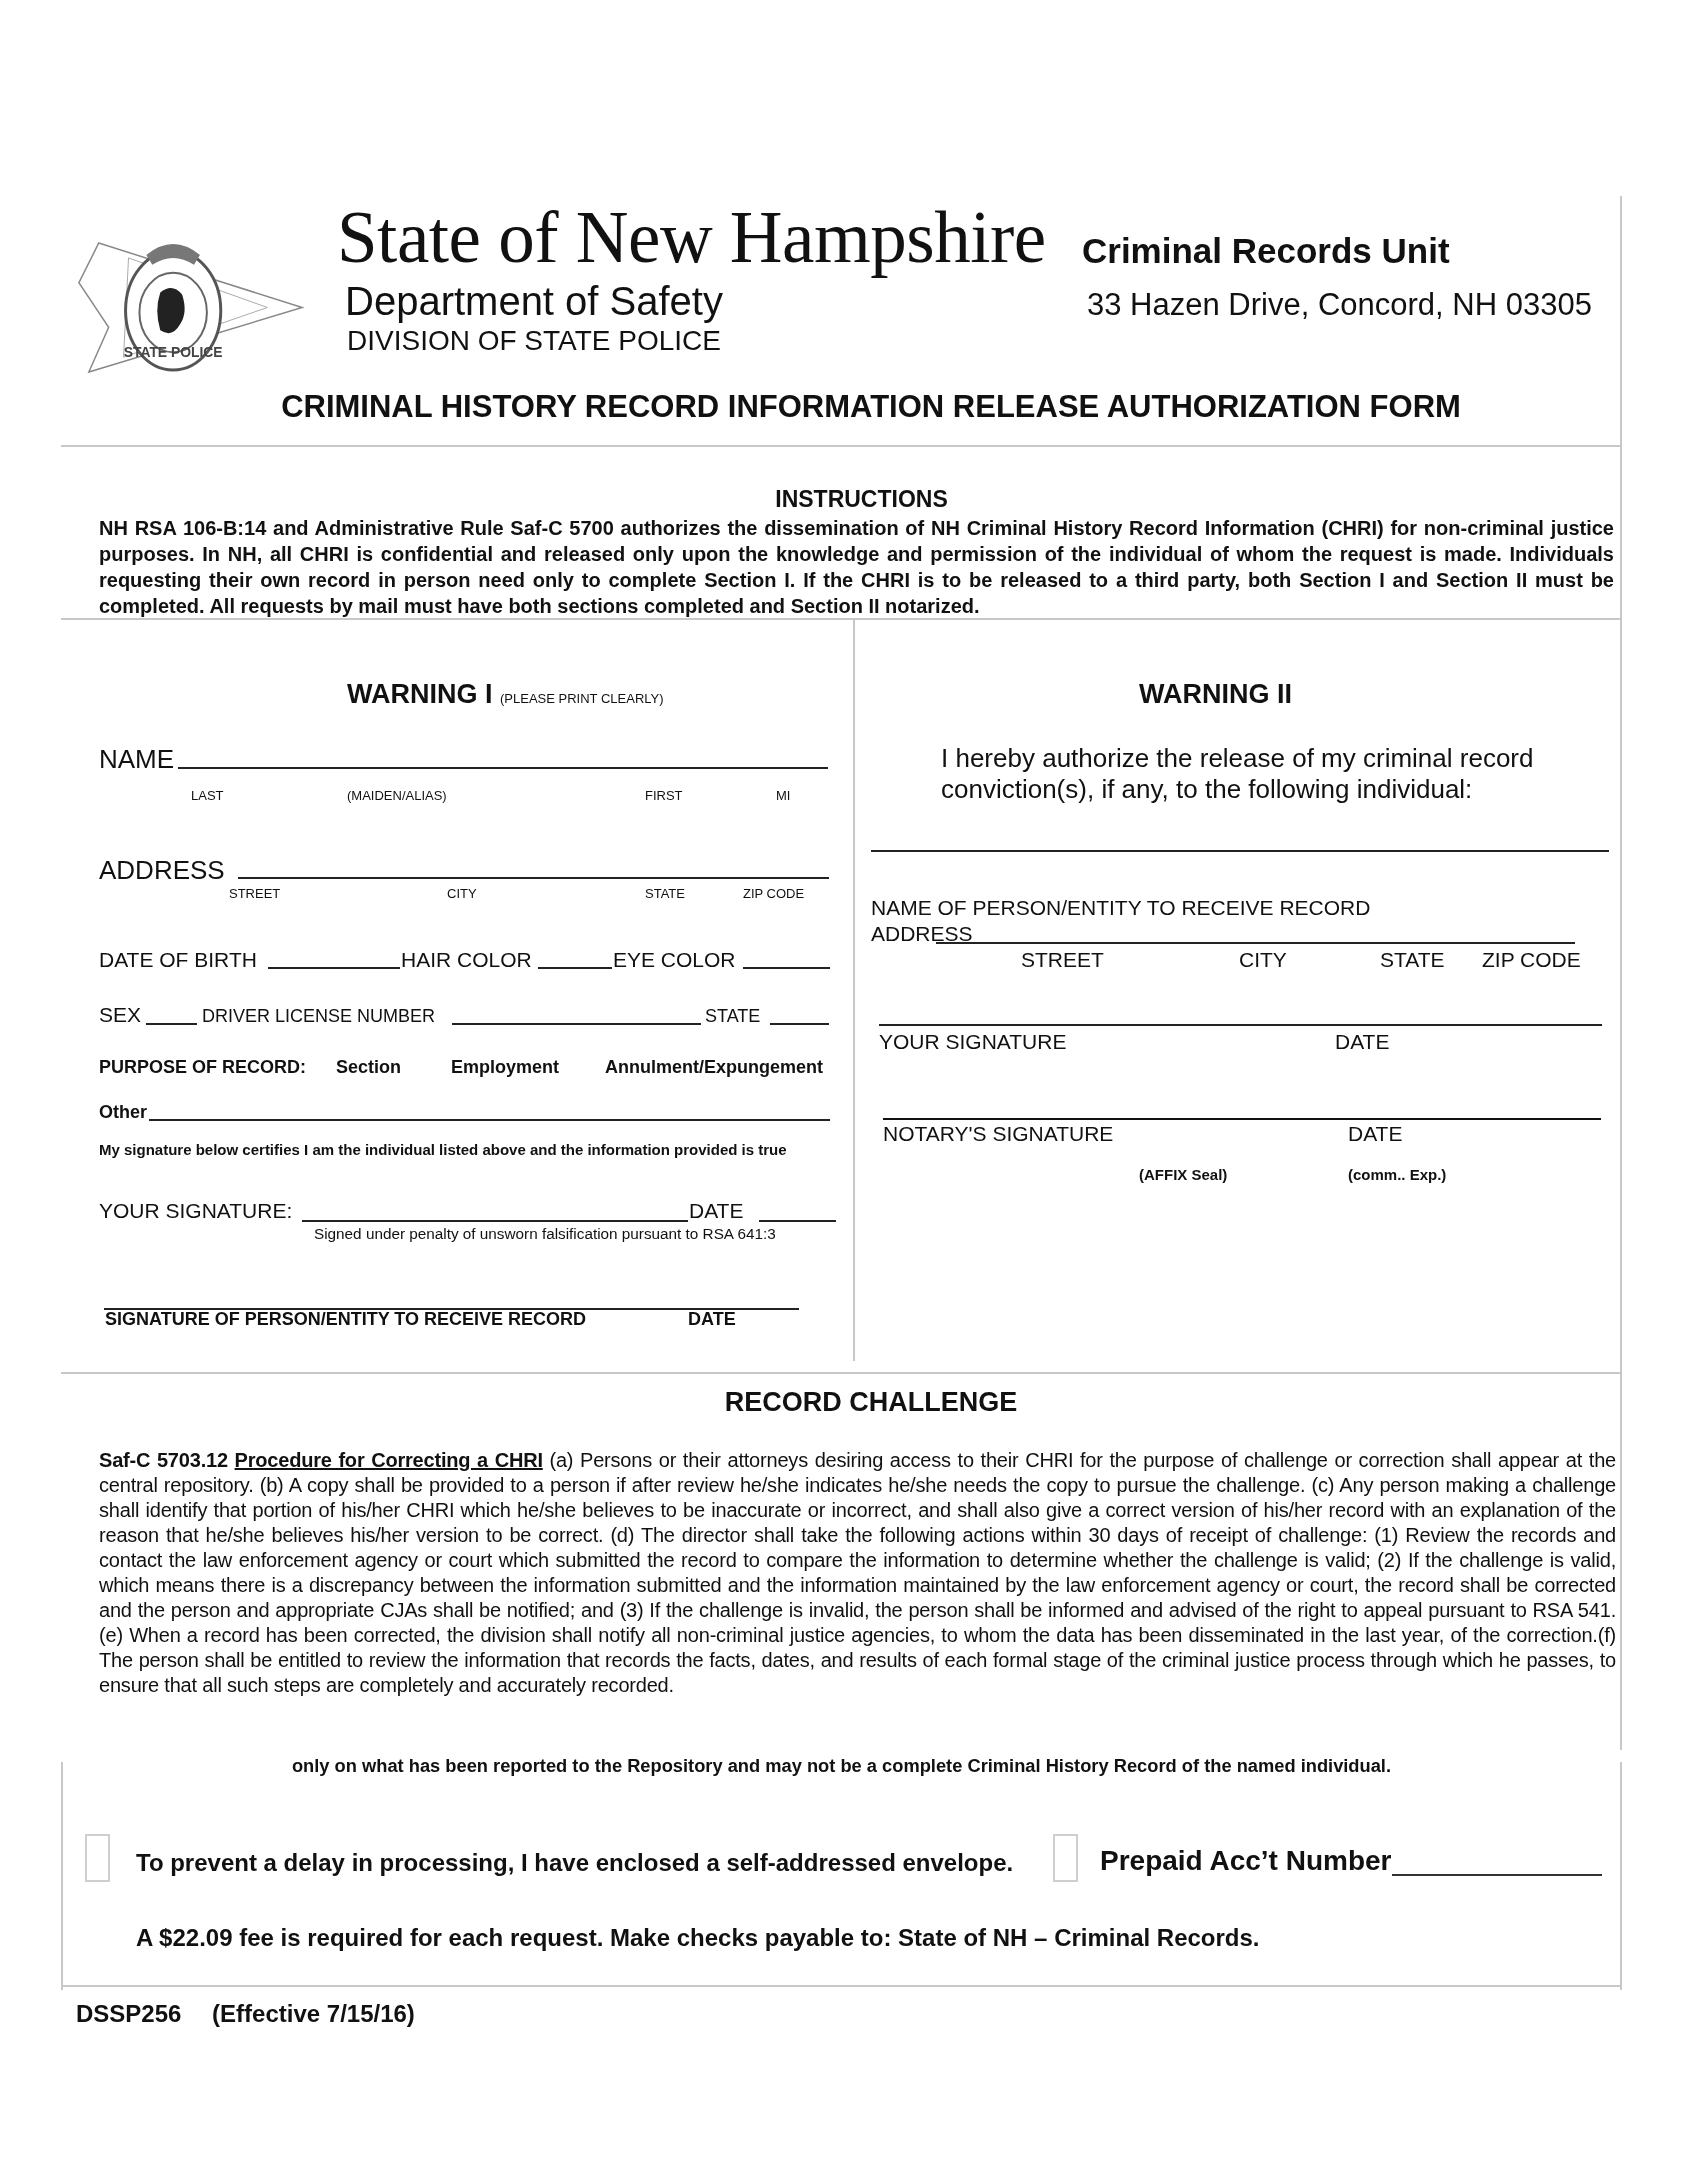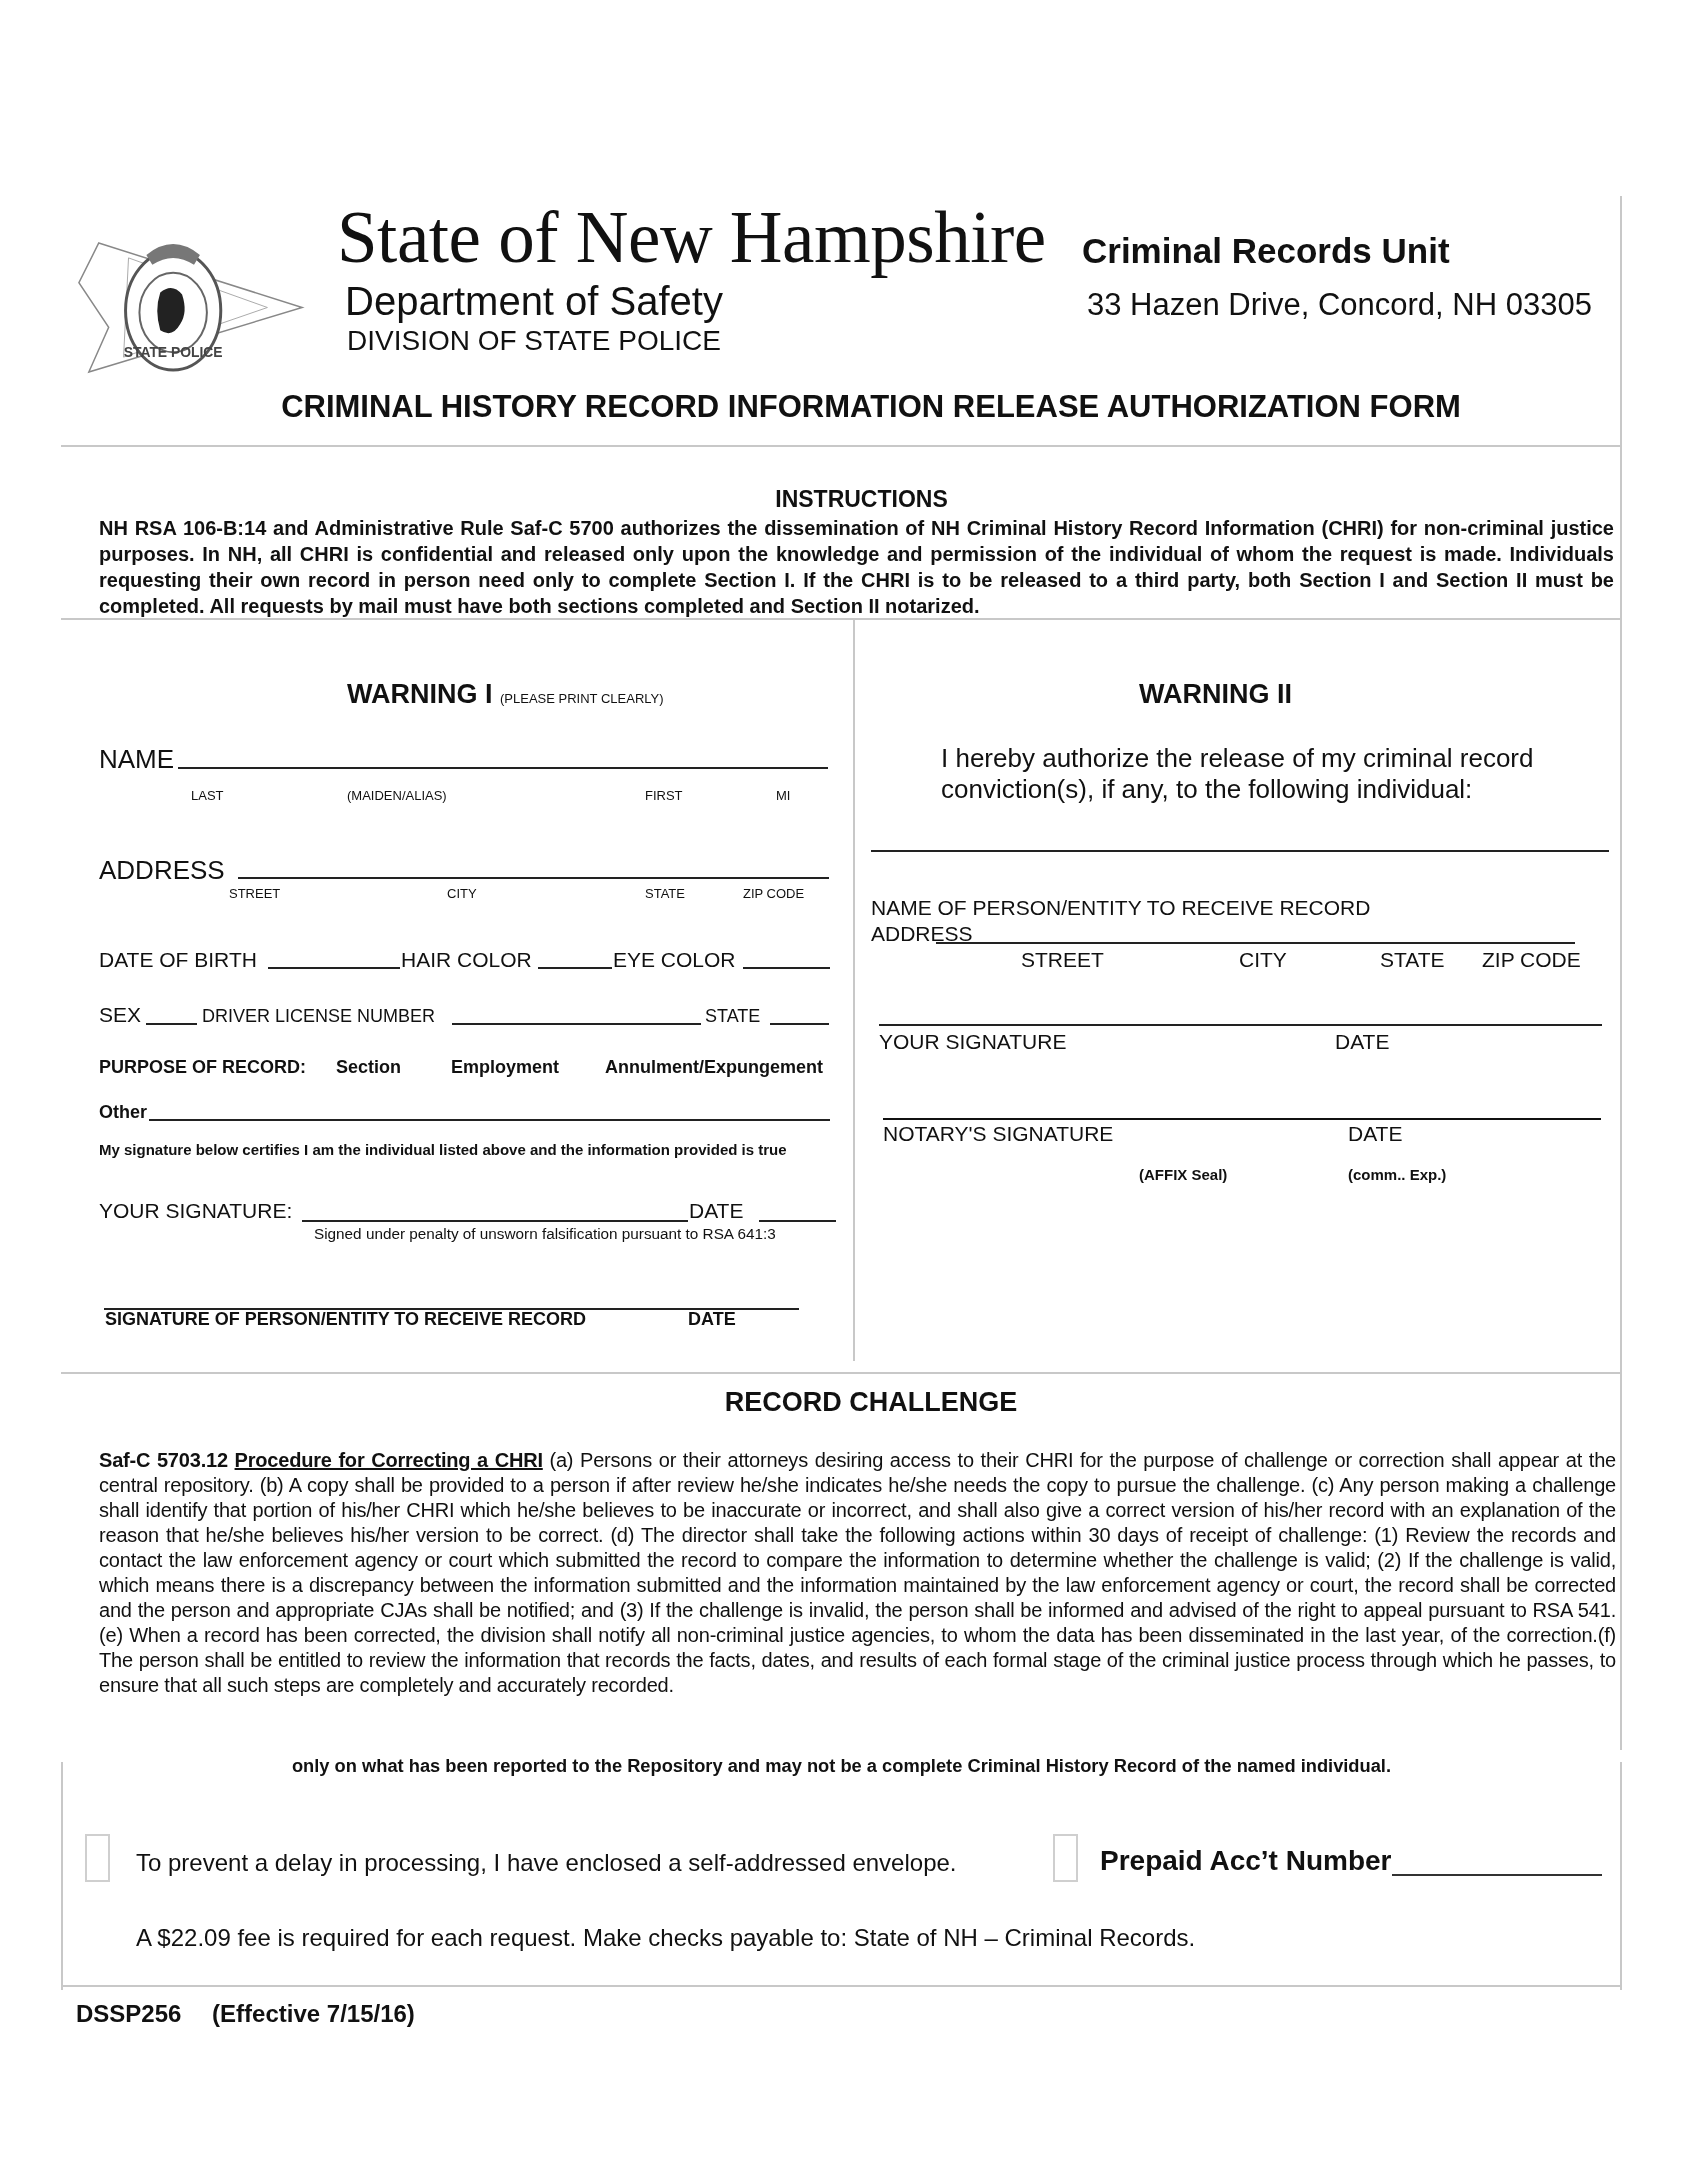--- a/index.html
+++ b/index.html
@@ -36,21 +36,21 @@
 
     
     .rc-head { font-size: 27px; font-weight: bold; left: 0; width: 1742px; text-align: center; top: 1387px; }
     .rc-body { position: absolute; left: 99px; top: 1448px; width: 1517px; font-size: 20px; line-height: 25px; text-align: justify; letter-spacing: -0.2px; }
     .rc-body .lead { font-weight: bold; }
     .rc-body .u { font-weight: bold; text-decoration: underline; }
     .warn { position: absolute; left: 99px; top: 1754px; width: 1445px; font-size: 18.3px; font-weight: bold; line-height: 24px; }
     .warn .l2 { display: block; text-align: center; padding-left: 40px; }
 
     .checkbox { position: absolute; width: 25px; height: 48px; border: 2px solid #cfcfcf; background: #fff; }
-    .foot-line { font-size: 24px; font-weight: normal; }
+    .foot-line { font-size: 24px; font-weight: bold; }
     .form-id { font-size: 24px; font-weight: bold; left: 76px; top: 2000px; }
   </style>
 </head>
 <body>
 
 <div class="vline" style="left:1620px; top:196px; height:1554px;"></div>
 <div class="vline" style="left:1620px; top:1762px; height:228px;"></div>
 <div class="vline" style="left:61px; top:1762px; height:228px;"></div>
 <div class="hline" style="left:61px; top:445px; width:1560px;"></div>
 <div class="hline" style="left:61px; top:618px; width:1560px;"></div>

